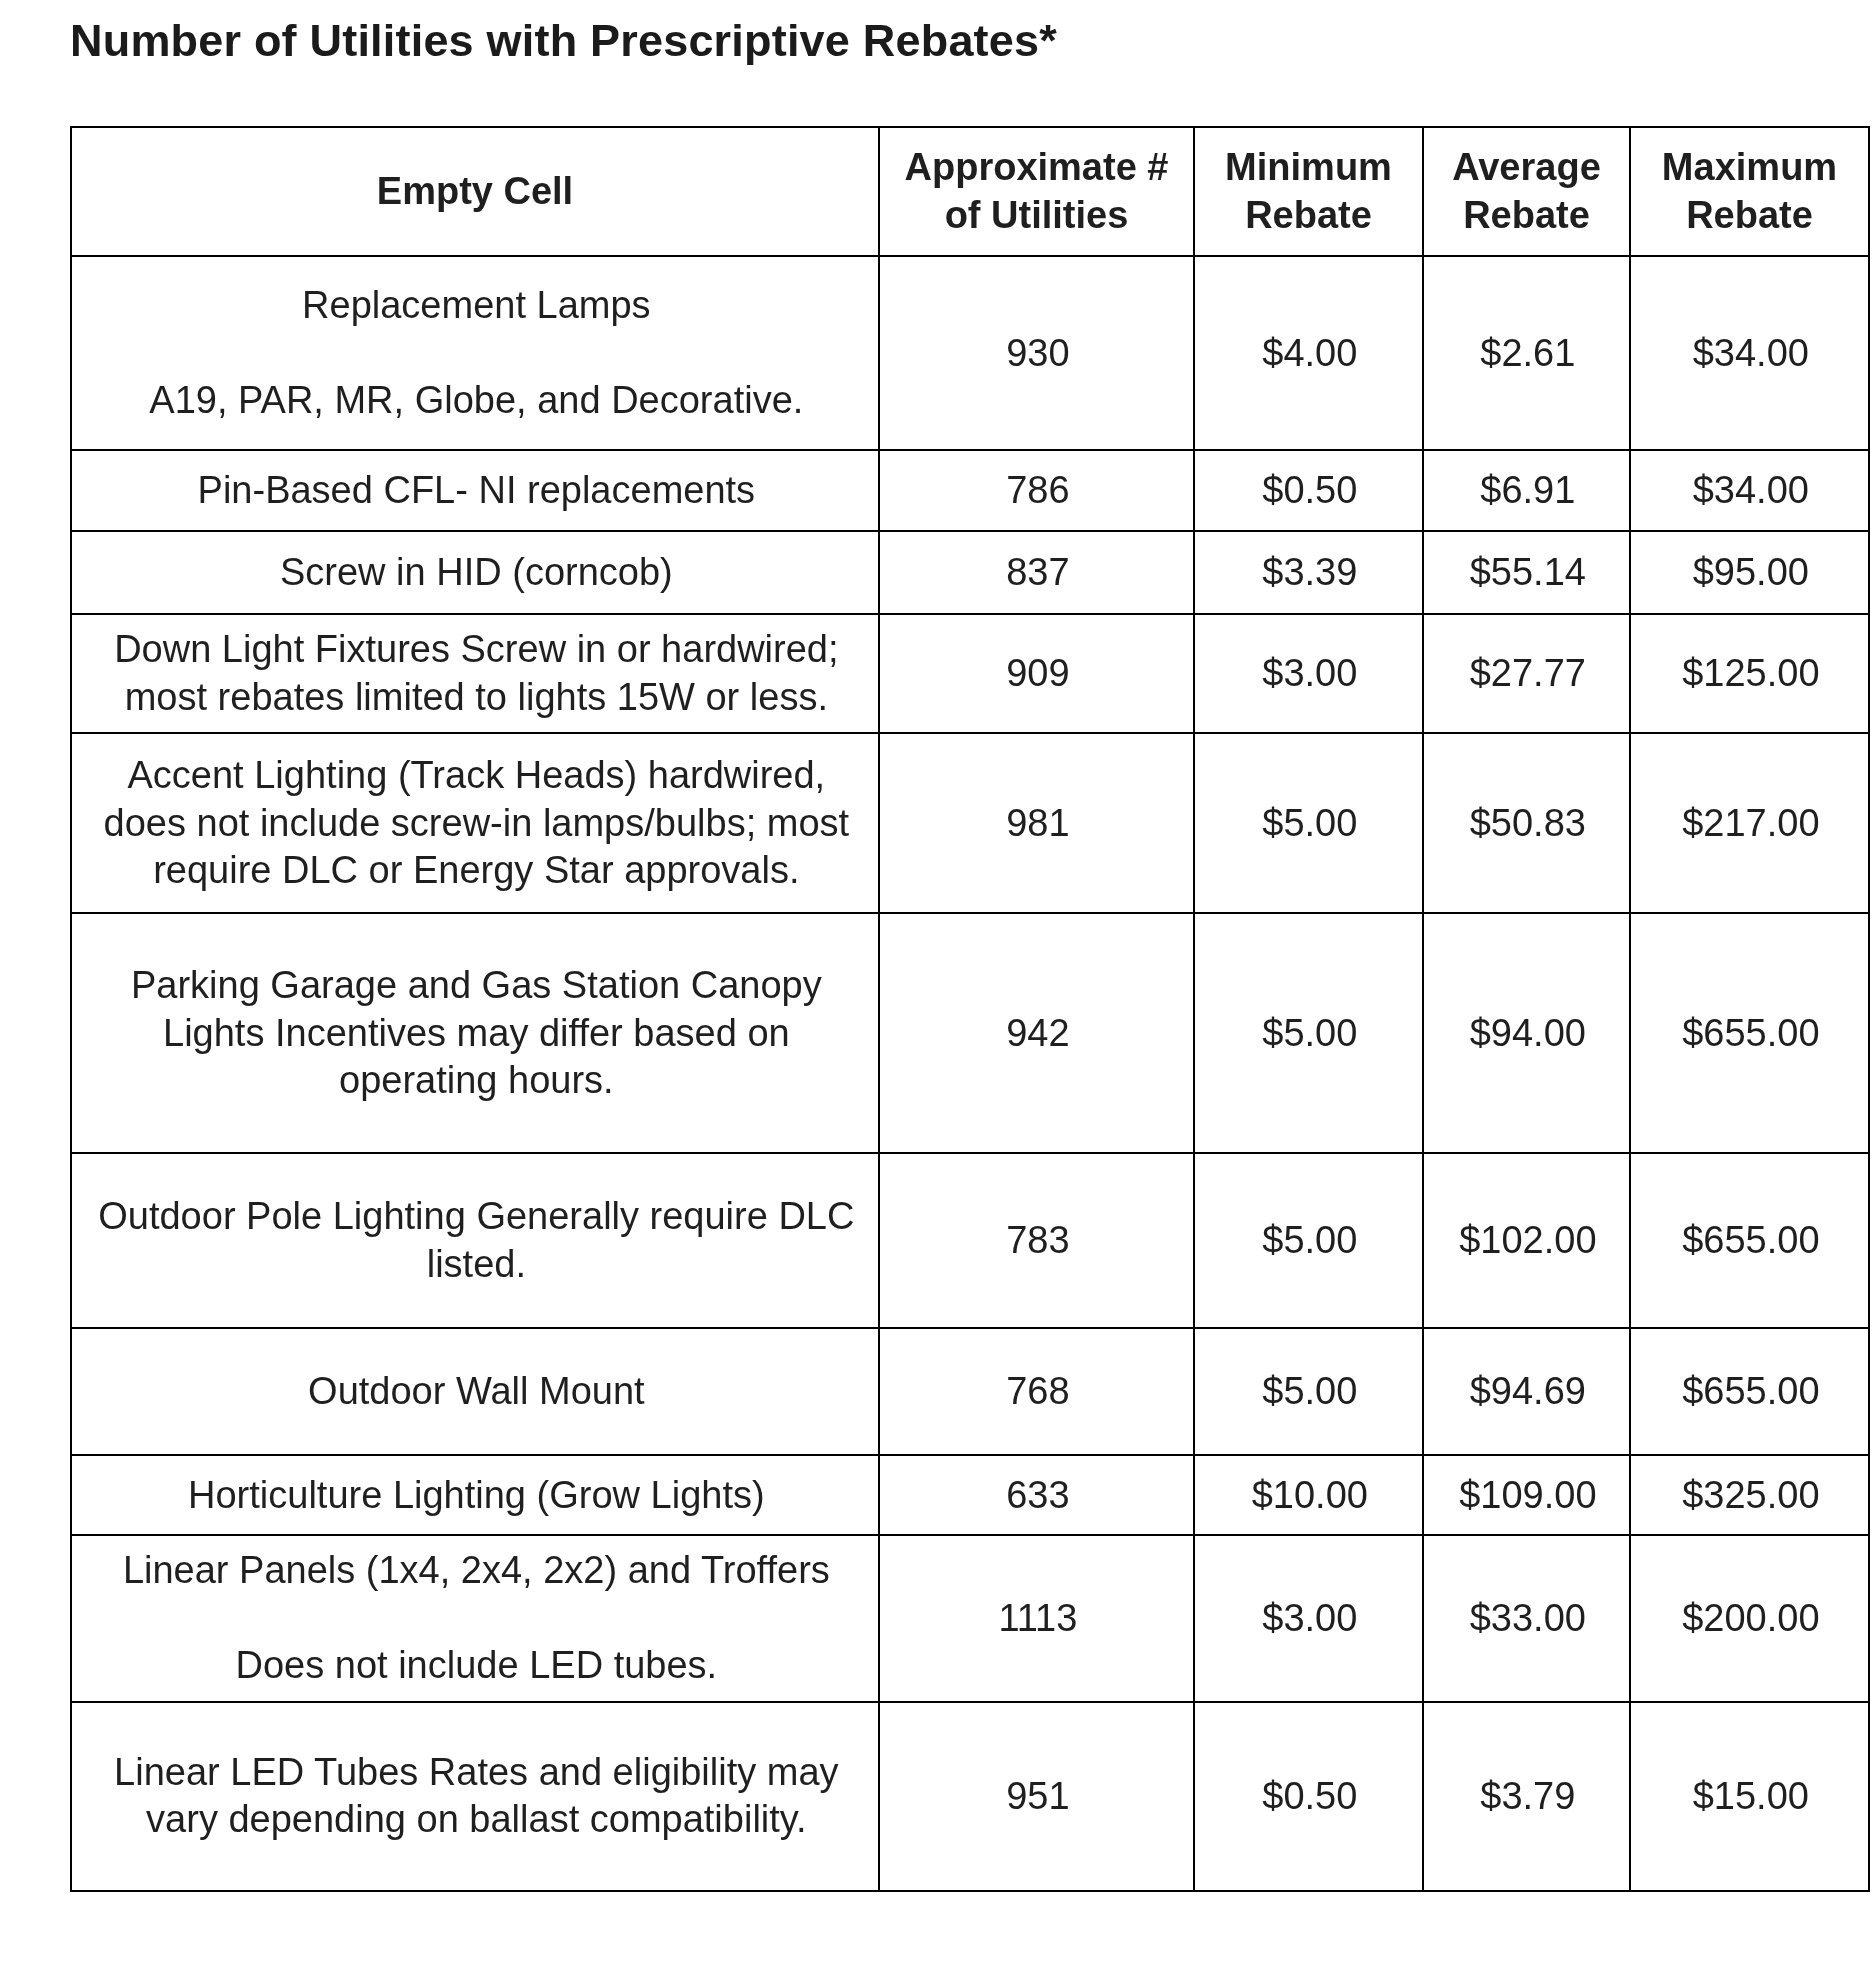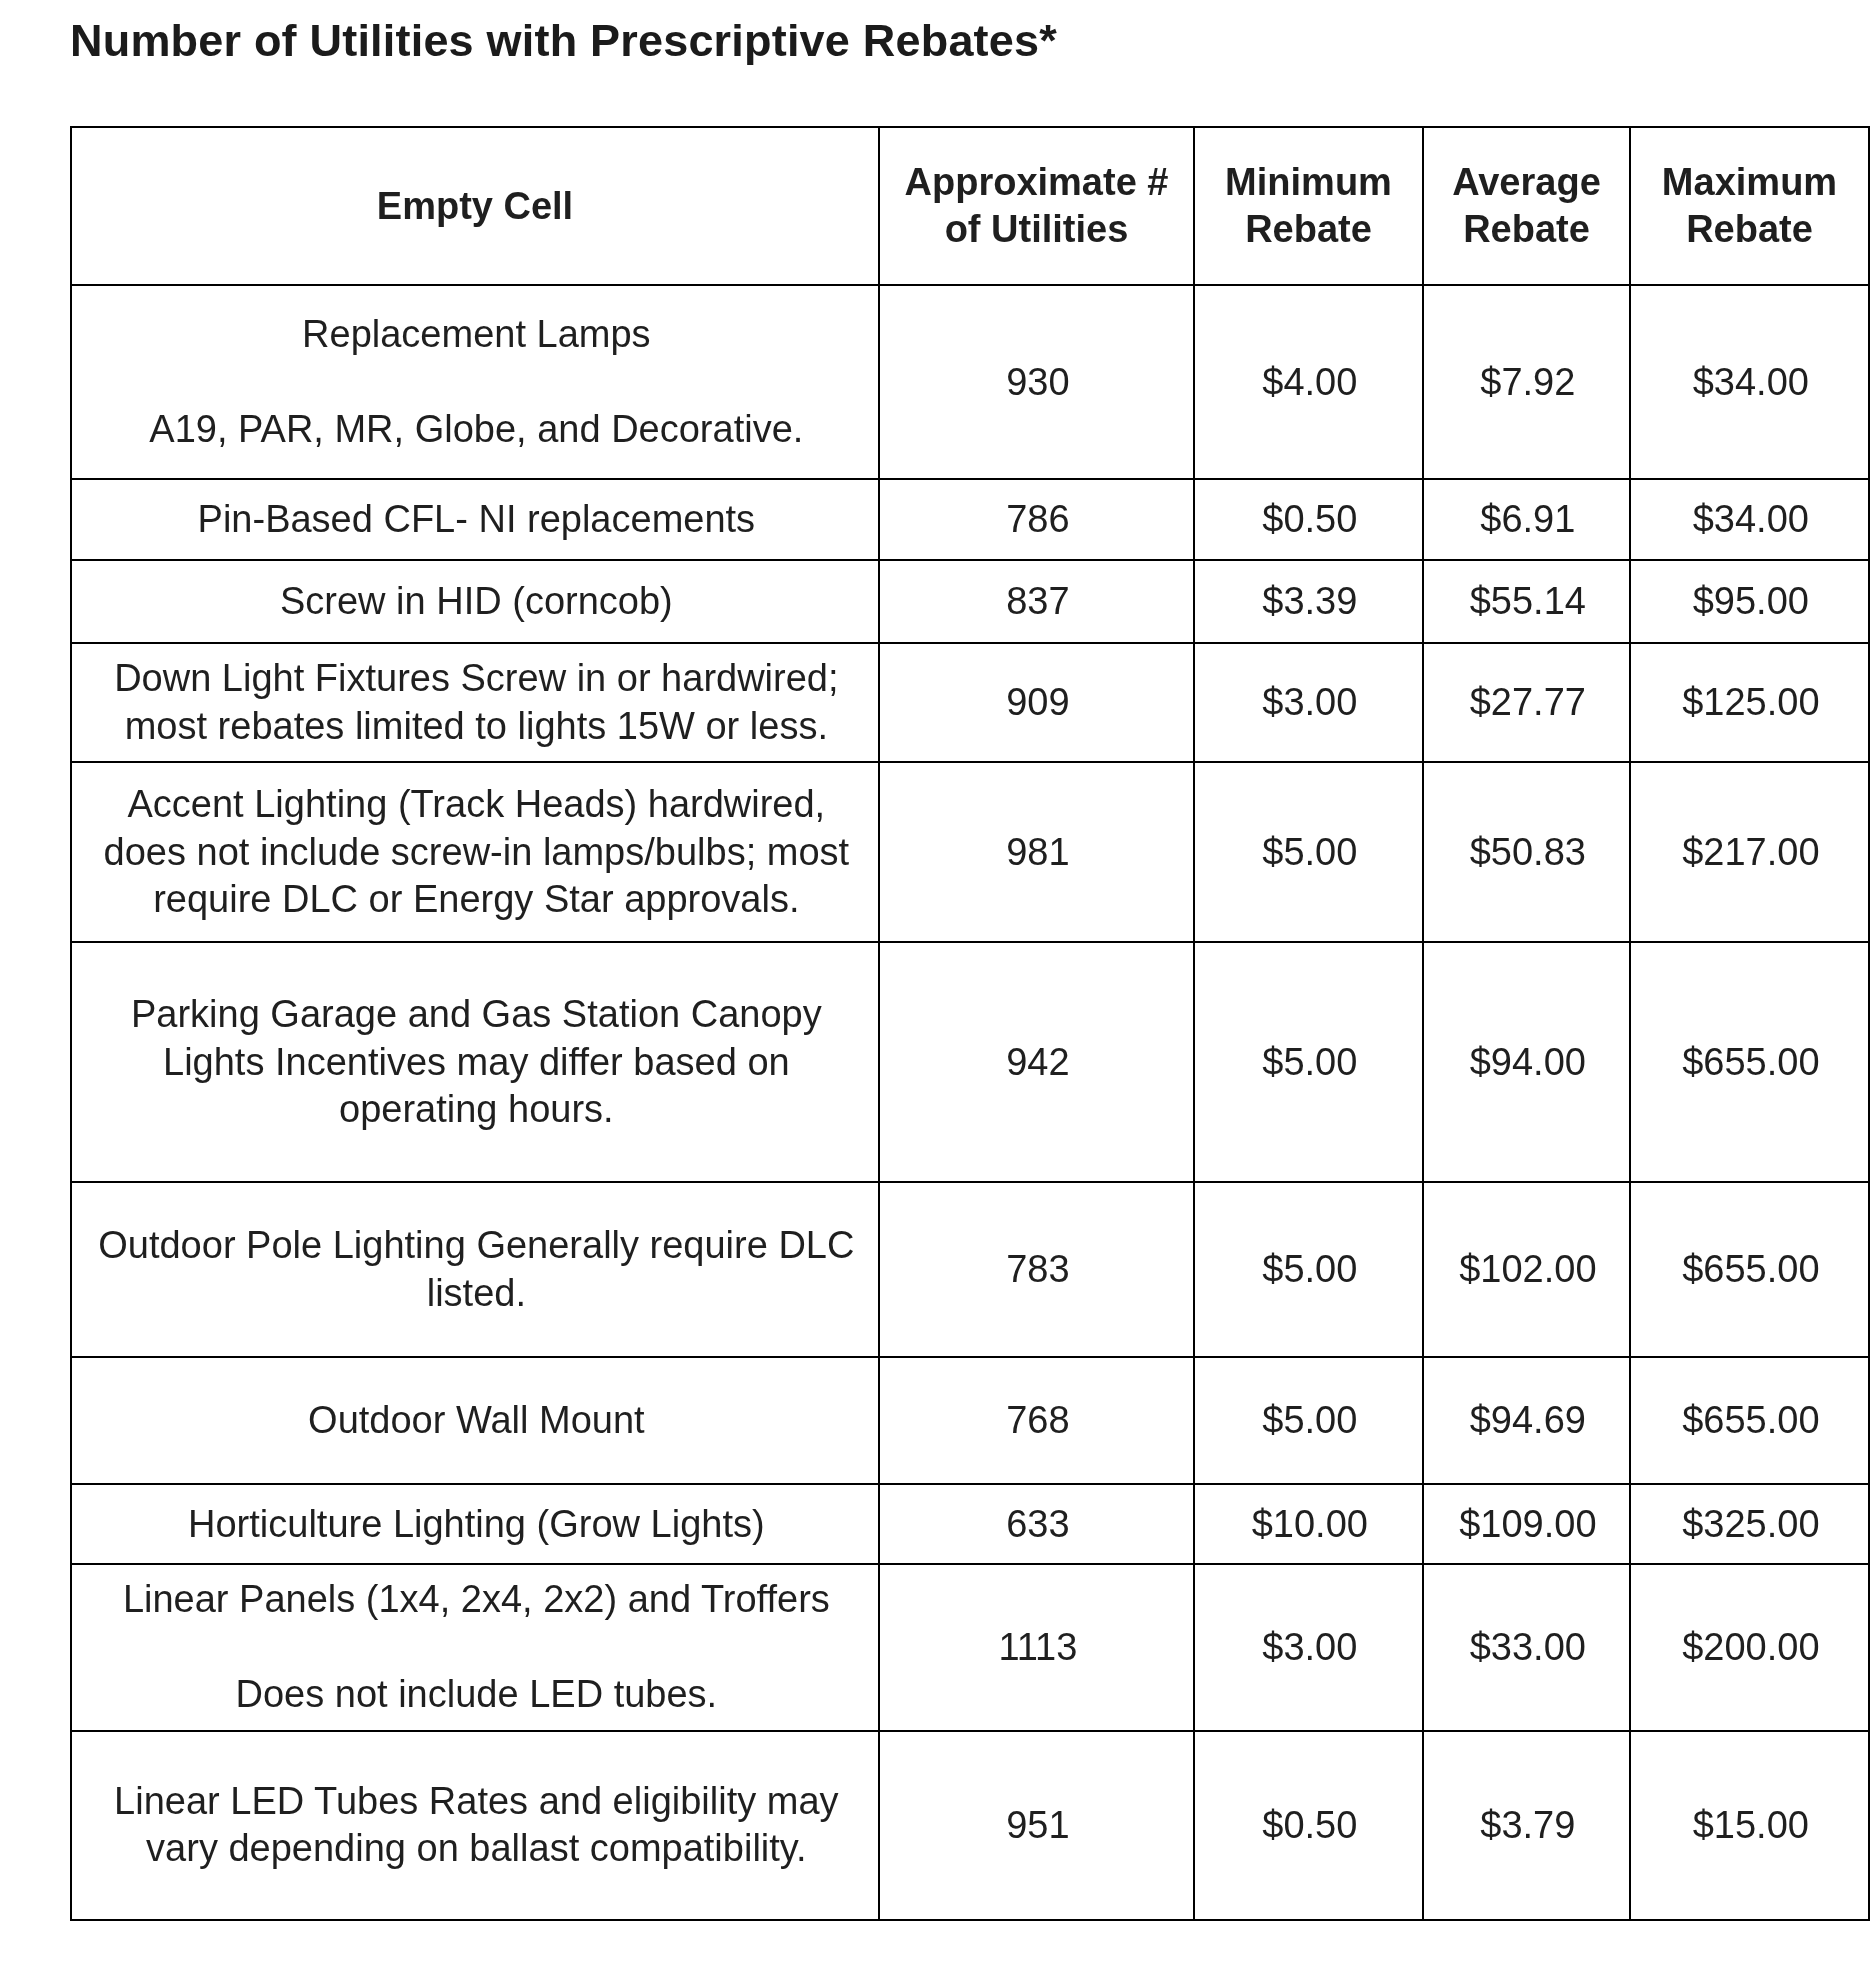--- a/index.html
+++ b/index.html
@@ -50,21 +50,21 @@
     font-weight: 700;
     text-align: center;
     padding: 9.2px 7.4px;
     color: #1f1f1f;
   }
   td {
     text-align: center;
     padding: 11px 13px 11px 15.7px;
     color: #1f1f1f;
   }
-  thead tr            { height: 158px; }
+  thead tr            { height: 129px; }
   tbody tr:nth-child(1)  { height: 194px; }
   tbody tr:nth-child(2)  { height: 81px; margin-top: 32px;  }
   tbody tr:nth-child(3)  { height: 83px;  }
   tbody tr:nth-child(4)  { height: 113px; }
   tbody tr:nth-child(5)  { height: 180px; }
   tbody tr:nth-child(6)  { height: 240px; }
   tbody tr:nth-child(7)  { height: 175px; }
   tbody tr:nth-child(8)  { height: 127px; }
   tbody tr:nth-child(9)  { height: 80px;  }
   tbody tr:nth-child(10) { height: 83px;  }
@@ -98,21 +98,21 @@
 Rebate</th>
       </tr>
     </thead>
     <tbody>
       <tr>
         <td>Replacement Lamps
 
 A19, PAR, MR, Globe, and Decorative.</td>
         <td>930</td>
         <td>$4.00</td>
-        <td>$7.92</td>
+        <td>$2.61</td>
         <td>$34.00</td>
       </tr>
       <tr>
         <td>Pin-Based CFL- NI replacements</td>
         <td>786</td>
         <td>$0.50</td>
         <td>$6.91</td>
         <td>$34.00</td>
       </tr>
       <tr>

